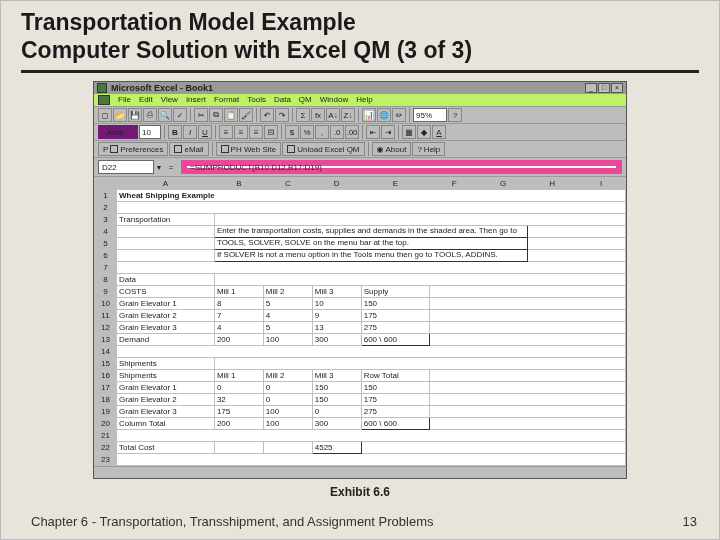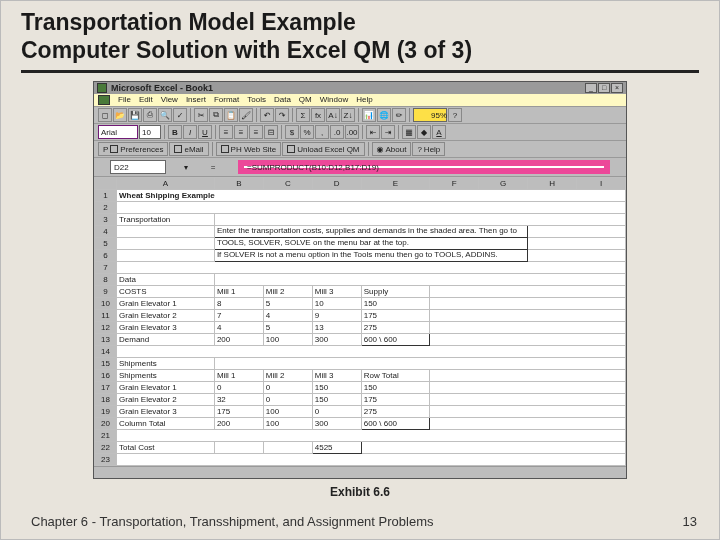--- a/index.html
+++ b/index.html
@@ -33,45 +33,45 @@
     background: #9a9a9a;
     display: flex; align-items: center;
     padding: 1px 3px;
     gap: 4px;
   }
   .ew-icon { width: 10px; height: 10px; background: #4a7a3a; border: 1px solid #333; }
   .ew-title { flex: 1; font-weight: bold; font-size: 9px; color: #222; }
   .win-btns { display: flex; gap: 1px; }
   .win-btn { width: 12px; height: 10px; background: #bdbdbd; border: 1px solid #555; text-align: center; line-height: 8px; font-size: 7px; }
   .ew-menubar {
-    background: #fef9c3;
+    background: #bef264;
     display: flex; gap: 8px;
     padding: 1px 4px;
     font-size: 8px;
     border-bottom: 1px solid #999;
   }
   .ew-menubar span:first-child { width: 12px; height: 10px; background: #4a7a3a; border: 1px solid #333; display: inline-block; }
   .ew-toolbar {
     background: #bdbdbd;
     display: flex; gap: 1px;
     padding: 1px 4px;
     border-bottom: 1px solid #999;
     align-items: center;
   }
   .tbtn { width: 14px; height: 14px; background: #bdbdbd; border: 1px solid #888; display: inline-flex; align-items: center; justify-content: center; font-size: 8px; }
   .tdiv { width: 1px; height: 14px; background: #888; margin: 0 2px; }
-  .zoom-box { width: 34px; height: 14px; background: #fde047; border: 1px solid #666; font-size: 8px; display: flex; align-items: center; padding-left: 17px; }
-  .font-box { width: 40px; height: 14px; background: #fff; border: 1px solid #701a75; font-size: 8px; display: flex; align-items: center; padding-left: 2px; }
+  .zoom-box { width: 34px; height: 14px; background: #ffffff; border: 1px solid #666; font-size: 8px; display: flex; align-items: center; padding-left: 2px; }
+  .font-box { width: 40px; height: 14px; background: #fff; border: 7px solid #701a75; font-size: 8px; display: flex; align-items: center; padding-left: 2px; }
   .size-box { width: 22px; height: 14px; background: #fff; border: 1px solid #666; font-size: 8px; display: flex; align-items: center; padding-left: 2px; }
   .pill { background: #bdbdbd; border: 1px solid #888; padding: 0 4px; height: 14px; display: inline-flex; align-items: center; gap: 2px; font-size: 8px; }
   .pill .sq { width: 8px; height: 8px; border: 1px solid #333; display: inline-block; }
   .ew-formulabar {
     background: #bdbdbd;
-    display: flex; gap: 18px;
-    padding: 2px 16px;
+    display: flex; gap: 3px;
+    padding: 2px 4px;
     border-bottom: 1px solid #999;
     align-items: center;
   }
   .name-box { width: 56px; height: 14px; background: #fff; border: 1px solid #666; font-size: 8px; padding-left: 3px; display: flex; align-items: center; }
   .fx { width: 14px; text-align: center; }
   .formula-input { flex: 1; height: 14px; background: #fff; border: 6px solid #ec4899; font-size: 8px; padding-left: 3px; display: flex; align-items: center; }
   .ew-grid { background: #fff; }
   table.sheet { border-collapse: collapse; width: 100%; table-layout: fixed; }
   table.sheet th, table.sheet td {
     border: 1px solid #bfbfbf;

